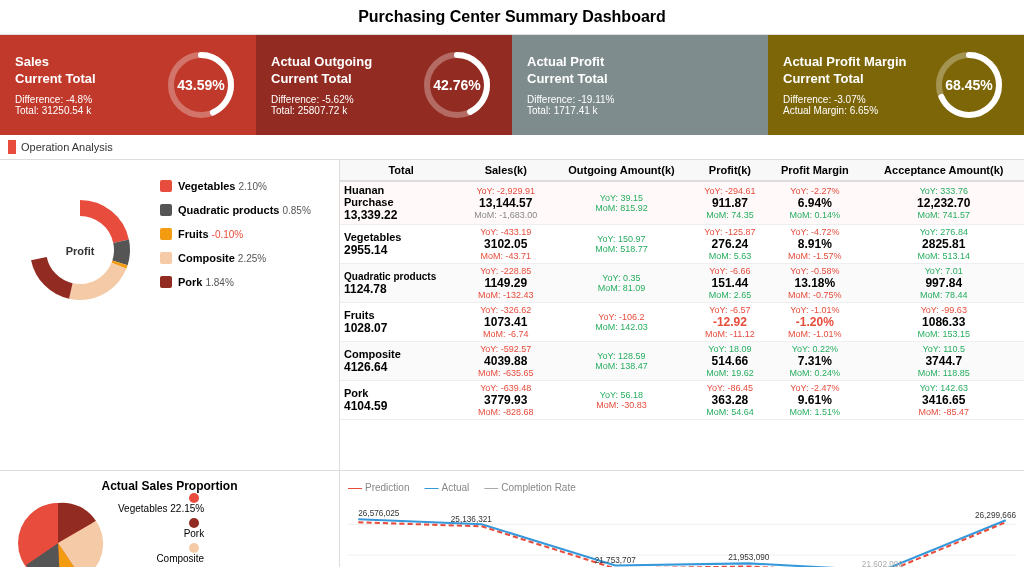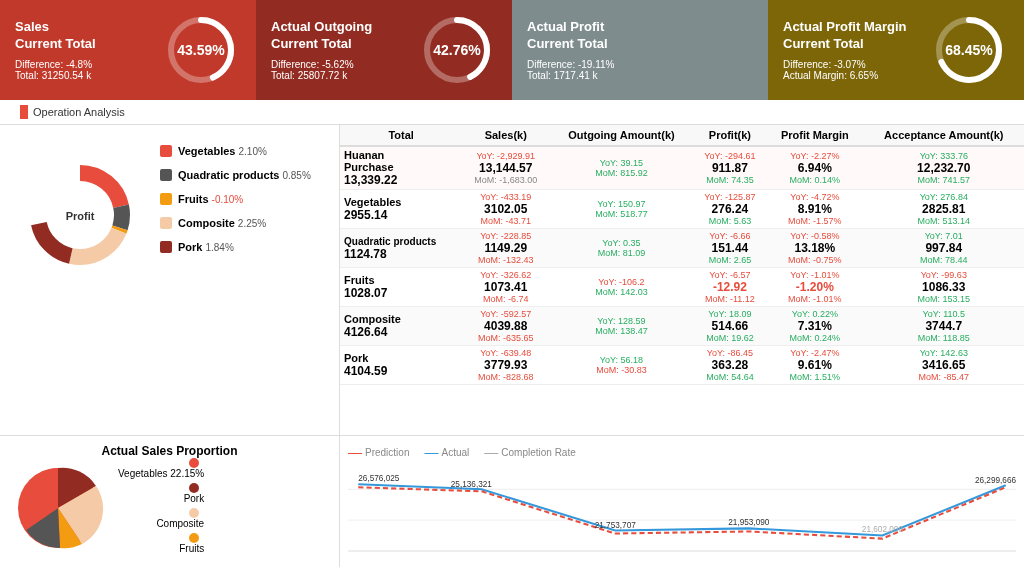--- a/index.html
+++ b/index.html
@@ -19,21 +19,21 @@
 
     .kpi-text { flex: 1; }
     .kpi-title { font-size: 13px; font-weight: bold; line-height: 1.3; }
     .kpi-diff { font-size: 10px; margin-top: 6px; }
     .kpi-total { font-size: 10px; }
 
     .kpi-gauge { width: 80px; height: 80px; position: relative; display: flex; align-items: center; justify-content: center; }
     .kpi-gauge svg { position: absolute; top: 0; left: 0; }
     .kpi-value { font-size: 14px; font-weight: bold; z-index: 1; }
 
-    .operation-bar { background: white; padding: 5px 20px; font-size: 11px; color: #333; border-bottom: 1px solid #ddd; display: flex; align-items: center; gap: 5px; }
+    .operation-bar { background: white; padding: 5px 8px; font-size: 11px; color: #333; border-bottom: 1px solid #ddd; display: flex; align-items: center; gap: 5px; }
     .op-indicator { width: 8px; height: 14px; background: #e74c3c; display: inline-block; }
 
     .main-content { display: flex; height: 310px; }
 
     .left-panel { width: 340px; background: white; padding: 10px; border-right: 1px solid #ddd; }
     .left-panel-title { text-align: center; font-size: 13px; font-weight: bold; margin-bottom: 10px; }
 
     .chart-area { position: relative; height: 220px; }
     .donut-container { position: absolute; left: 10px; top: 20px; width: 120px; height: 120px; }
     .legend-area { position: absolute; left: 150px; top: 10px; }
@@ -75,20 +75,23 @@
 
     
     .gauge-track { fill: none; stroke: rgba(255,255,255,0.3); stroke-width: 6; }
     .gauge-fill { fill: none; stroke: white; stroke-width: 6; stroke-linecap: round; }
   </style>
 </head>
 <body>
 
 <div class="dashboard">
 
+  <div class="title-bar">
+    <span>Purchasing Center Summary Dashboard</span>
+  </div>
 
   <div class="kpi-row">
 
     <div class="kpi-card red">
       <div class="kpi-text">
         <div class="kpi-title">Sales<br>Current Total</div>
         <div class="kpi-diff">Difference: -4.8%</div>
         <div class="kpi-total">Total: 31250.54 k</div>
       </div>
       <div class="kpi-gauge">

